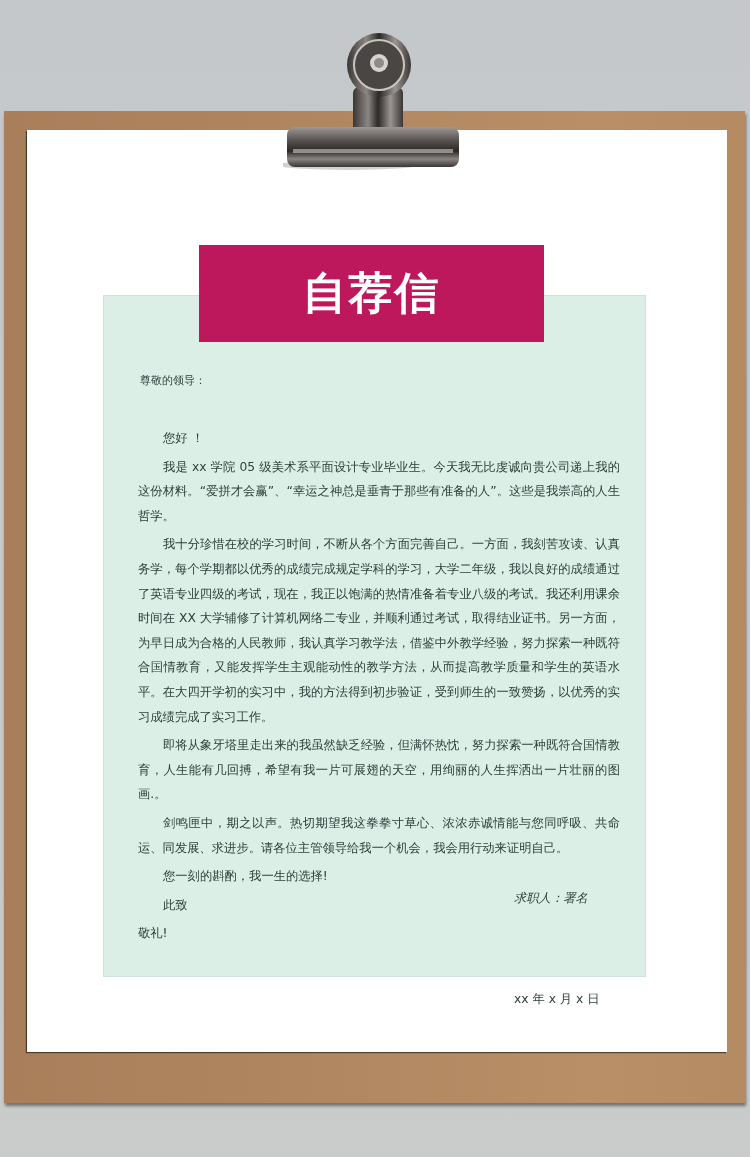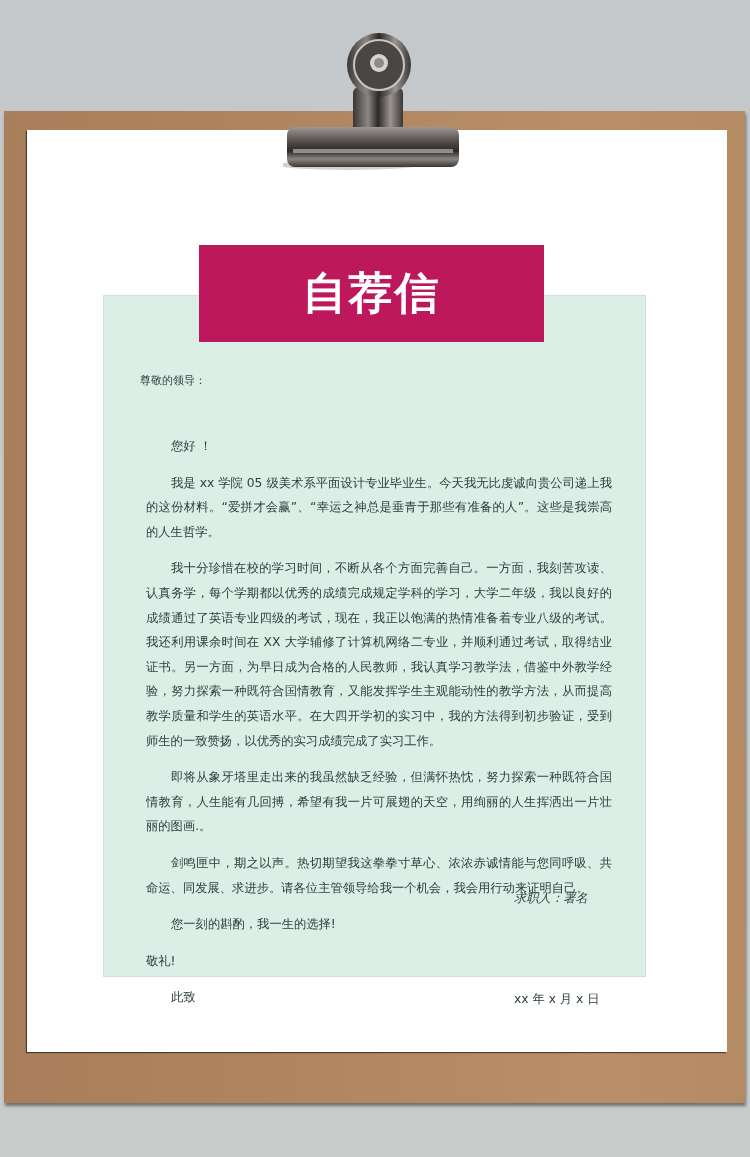--- a/index.html
+++ b/index.html
@@ -11,21 +11,21 @@
     box-shadow:1px 3px 3px rgba(0,0,0,.45);}
   .paper{position:absolute;left:27px;top:130px;width:700px;height:922px;background:#fff;
     box-shadow:-1px 1px 1px rgba(0,0,0,.55);}
   .content-box{position:absolute;left:103px;top:295px;width:543px;height:682px;
     background:#dcefe7;border:1px solid #cfe3da;box-sizing:border-box;}
   .title-block{position:absolute;left:199px;top:245px;width:345px;height:97px;background:#be185d;
     display:flex;align-items:center;justify-content:center;}
   .title-text{color:#fff;font-size:44px;font-weight:bold;letter-spacing:2px;}
   .clip{position:absolute;left:283px;top:25px;width:180px;height:145px;}
   .letter{position:absolute;left:134px;top:370px;width:490px;color:#2e3e3a;font-size:12.3px;line-height:24.6px;}
-  .p{margin:12px;text-indent:25px;text-align:justify;}
+  .p{margin:4px;text-indent:25px;text-align:justify;}
   .noindent{text-indent:0;}
   .salute{position:absolute;left:140px;top:373px;font-size:11px;color:#2e3e3a;}
   .sig{position:absolute;left:514px;font-size:12.3px;color:#2e3e3a;}
 </style>
 </head>
 <body>
 
 <div class="board"></div>
 <div class="paper"></div>
 <div class="content-box"></div>
@@ -63,18 +63,18 @@
 
 <div class="salute">尊敬的领导：</div>
 
 <div class="letter" style="top:422px;">
   <p class="p">您好 ！</p>
   <p class="p">我是 xx 学院 05 级美术系平面设计专业毕业生。今天我无比虔诚向贵公司递上我的这份材料。“爱拼才会赢”、“幸运之神总是垂青于那些有准备的人”。这些是我崇高的人生哲学。</p>
   <p class="p">我十分珍惜在校的学习时间，不断从各个方面完善自己。一方面，我刻苦攻读、认真务学，每个学期都以优秀的成绩完成规定学科的学习，大学二年级，我以良好的成绩通过了英语专业四级的考试，现在，我正以饱满的热情准备着专业八级的考试。我还利用课余时间在 XX 大学辅修了计算机网络二专业，并顺利通过考试，取得结业证书。另一方面，为早日成为合格的人民教师，我认真学习教学法，借鉴中外教学经验，努力探索一种既符合国情教育，又能发挥学生主观能动性的教学方法，从而提高教学质量和学生的英语水平。在大四开学初的实习中，我的方法得到初步验证，受到师生的一致赞扬，以优秀的实习成绩完成了实习工作。</p>
   <p class="p">即将从象牙塔里走出来的我虽然缺乏经验，但满怀热忱，努力探索一种既符合国情教育，人生能有几回搏，希望有我一片可展翅的天空，用绚丽的人生挥洒出一片壮丽的图画.。</p>
   <p class="p">剑鸣匣中，期之以声。热切期望我这拳拳寸草心、浓浓赤诚情能与您同呼吸、共命运、同发展、求进步。请各位主管领导给我一个机会，我会用行动来证明自己。</p>
   <p class="p">您一刻的斟酌，我一生的选择!</p>
+  <p class="p">此致</p>
   <p class="p noindent">敬礼!</p>
-  <p class="p">此致</p>
 </div>
 
 <div class="sig" style="top:890px;font-style:italic;">求职人：署名</div>
 <div class="sig" style="top:951px;margin-top:40px;">xx 年 x 月 x 日</div>
 
 </body></html>

